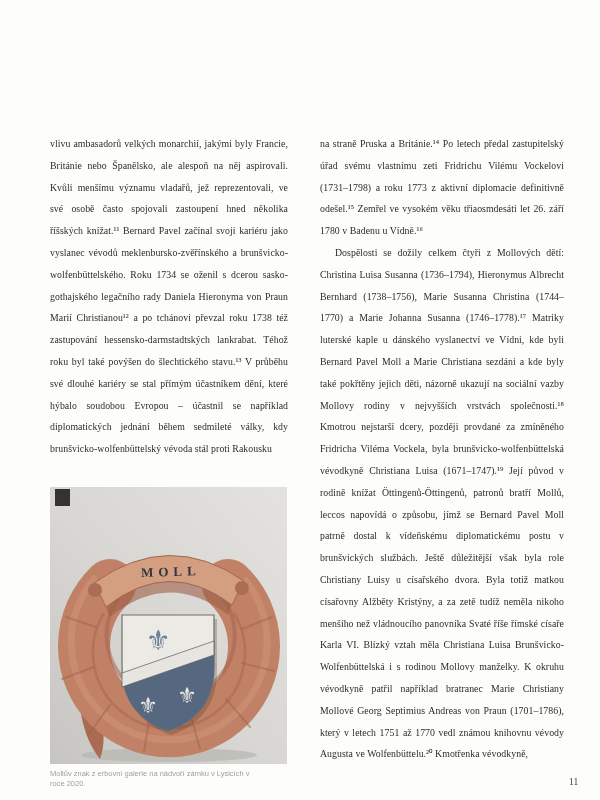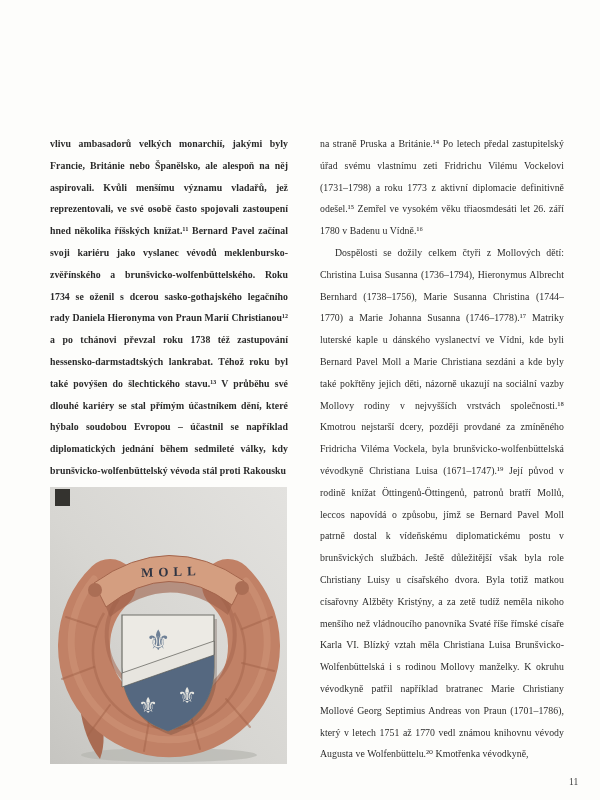--- a/index.html
+++ b/index.html
@@ -6,32 +6,32 @@
   .page {
     position: relative;
     width: 600px;
     height: 800px;
     background: #fdfdfb;
     font-family: "Liberation Serif", "DejaVu Serif", serif;
     color: #2b2b2b;
     overflow: hidden;
   }
   .col { position: absolute; top: 133px; }
-  .col-left  { left: 50px;  width: 238px; font-weight: bold; }
+  .col-left  { left: 50px;  width: 238px; }
   .col-right { left: 312px; width: 244px; margin-left: 8px; }
   .body-text {
     margin: 0;
     font-size: 9.8px;
     line-height: 21.8px;
     text-align: justify;
     letter-spacing: 0.05px;
     -webkit-hyphens: auto;
     hyphens: auto;
   }
-  .indented { text-indent: 15px; }
+  .indented { text-indent: 15px; font-family: Liberation Serif, serif; }
   .figure {
     position: absolute;
     left: 50px;
     top: 487px;
     width: 237px;
     margin: 0;
   }
   .figure svg { display: block; }
   figcaption {
     margin-top: 5px;
@@ -107,17 +107,18 @@
       <g>
         <path d="M 75 132 L 167 132 L 167 184 C 167 219 148 239 121 248 C 94 239 75 219 75 184 Z" fill="rgba(70,45,30,0.25)"></path>
         <path d="M 72 128 L 164 128 L 164 180 C 164 215 145 235 118 244 C 91 235 72 215 72 180 Z" fill="#eceae4" stroke="#6f6f68" stroke-width="1.2"></path>
         <path d="M 72 198 L 164 166 L 164 180 C 164 215 145 235 118 244 C 91 235 72 215 72 180 Z" fill="#556880"></path>
         <path d="M 72 186 L 164 154 L 164 168 L 72 200 Z" fill="#e7e5df" stroke="#5a5a55" stroke-width="0.7"></path>
         <text x="108" y="163" text-anchor="middle" font-size="28" fill="#6e8096" font-family="DejaVu Sans, sans-serif">⚜</text>
         <text x="98" y="226" text-anchor="middle" font-size="22" fill="#e9e8e2" font-family="DejaVu Sans, sans-serif">⚜</text>
         <text x="137" y="216" text-anchor="middle" font-size="22" fill="#e9e8e2" font-family="DejaVu Sans, sans-serif">⚜</text>
       </g>
     </svg>
+    <figcaption>Mollův znak z erbovní galerie na nádvoří zámku v Lysicích v roce 2020.</figcaption>
   </figure>
 
   <div class="page-number">11</div>
 
 </div>
 
 </body></html>

